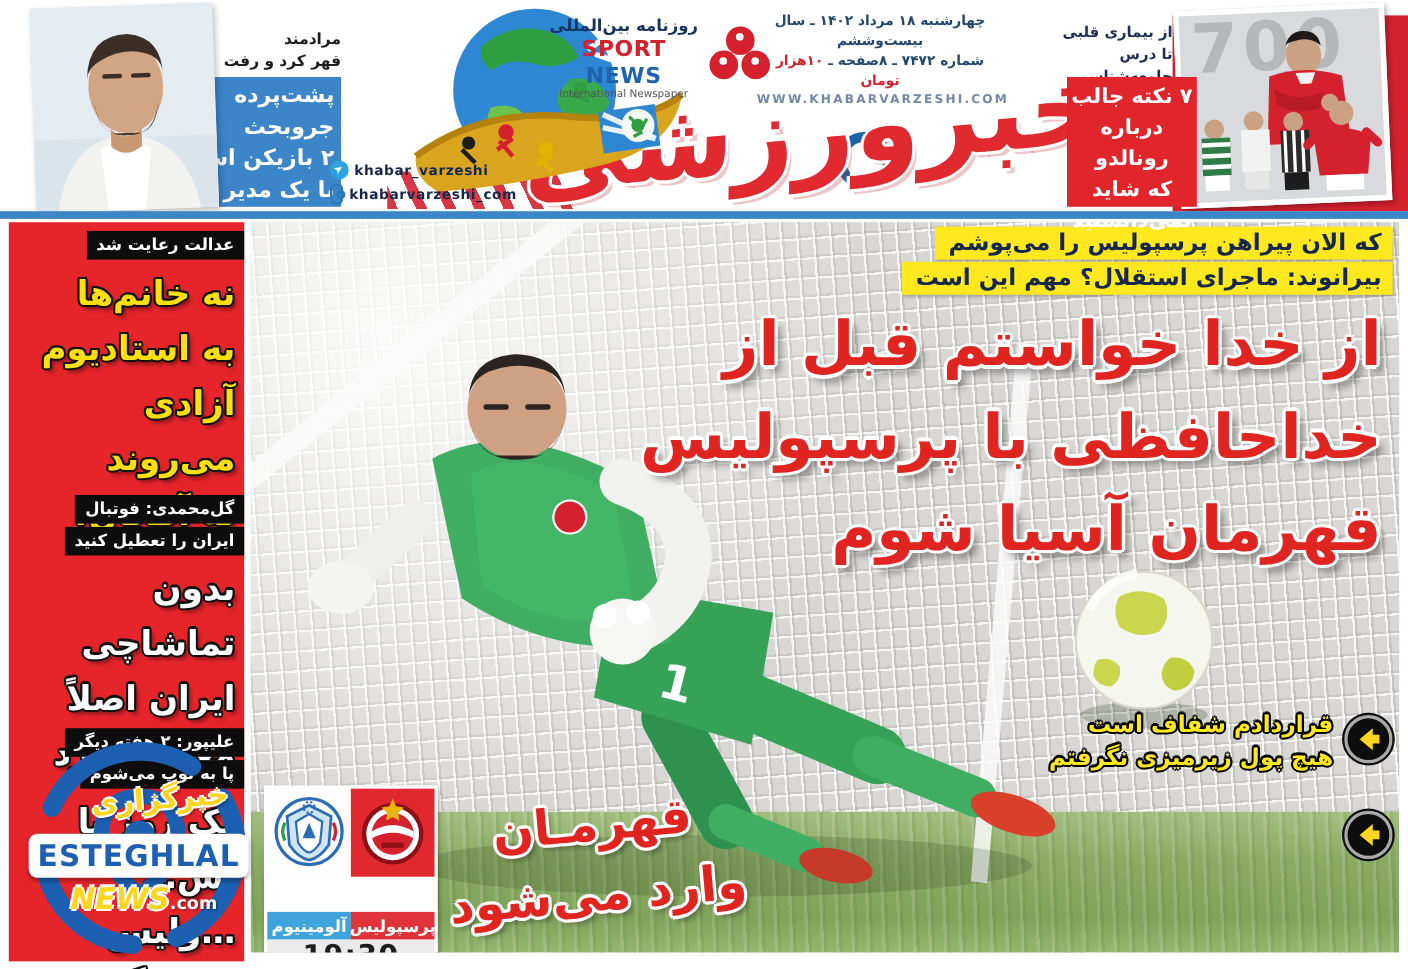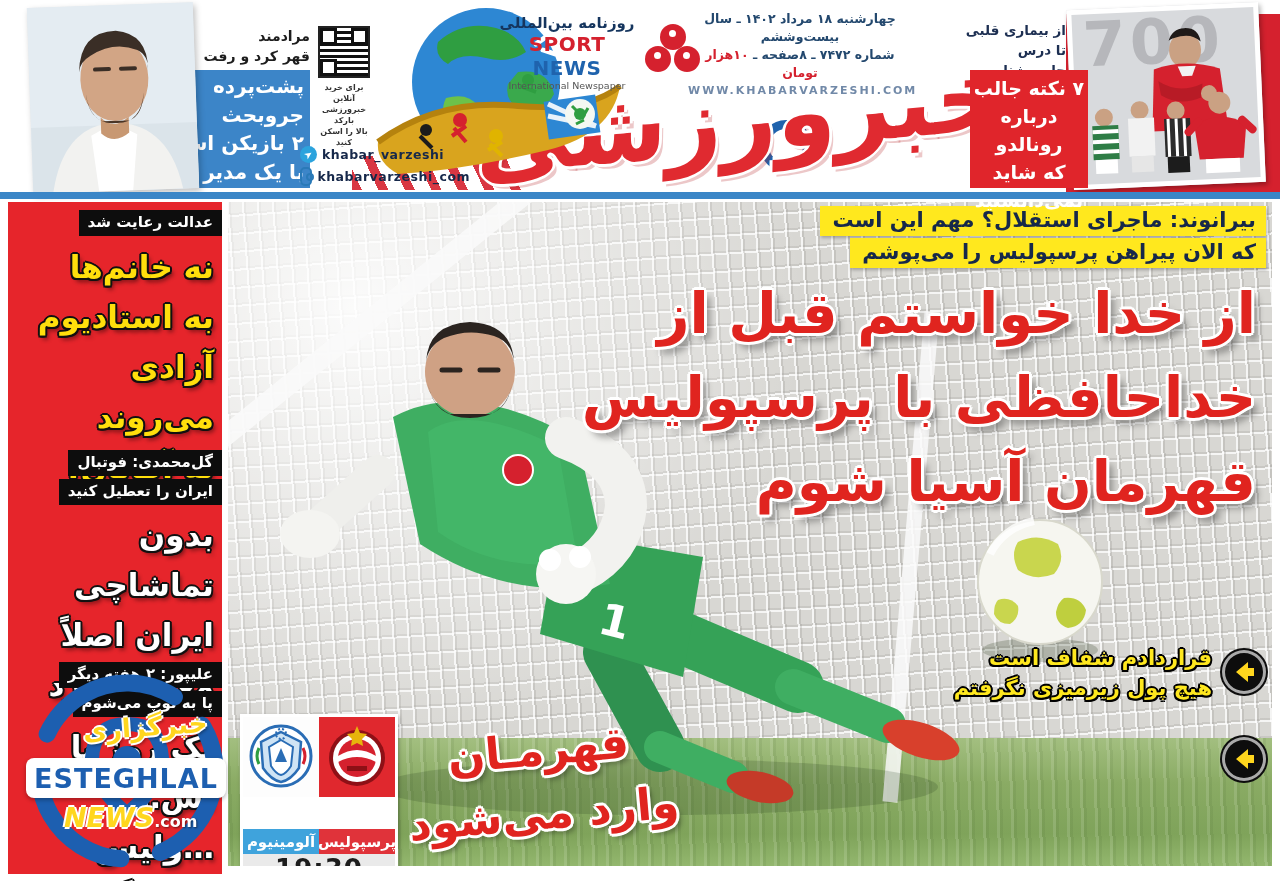--- a/index.html
+++ b/index.html
@@ -165,32 +165,20 @@
       <path d="M56,88 Q60,120 85,118 Q110,120 114,88 Q112,112 98,116 L72,116 Q58,110 56,88 Z" fill="#4a3526"></path>
       <path d="M66,64 L80,64 M92,64 L106,64" stroke="#3a2e26" stroke-width="4" stroke-linecap="round"></path>
     </svg>
   </div>
 
   <div class="abs tl-kicker">
     <span>مرادمند</span><br>
     <span>قهر کرد و رفت</span>
   </div>
 
-  <div class="abs qr-block">
-    <div class="qr">
-        <i></i>
-        <i></i>
-        <i></i>
-      </div>
-    <div class="qr-cap">
-      <span>برای خرید آنلاین</span><br>
-      <span>خبرورزشی بارکد</span><br>
-      <span>بالا را اسکن کنید</span>
-    </div>
-  </div>
 
   <div class="abs ribbon-strokes"></div>
   <div class="abs script-accent"></div>
   <div class="abs script-logo">خبرورزشی</div>
 
   <div class="abs globe">
     <svg width="262" height="186" viewBox="0 0 262 186">
       <circle cx="118" cy="80" r="74" fill="#2d87d3"></circle>
       <path d="M70,40 Q95,18 128,26 Q150,32 158,50 Q140,62 118,56 Q92,50 80,62 Q66,54 70,40 Z" fill="#2f9e41"></path>
       <path d="M150,70 Q180,66 186,92 Q176,112 152,108 Q136,98 140,82 Z" fill="#3aa94c"></path>
@@ -391,22 +379,22 @@
       <ellipse cx="812" cy="448" rx="58" ry="12" fill="rgba(30,50,20,.22)"></ellipse>
       <circle cx="812" cy="380" r="62" fill="#f6f6f0"></circle>
       <circle cx="812" cy="380" r="62" fill="none" stroke="#d8d8cc" stroke-width="2"></circle>
       <path d="M790,340 q20,-10 40,2 q8,16 -4,30 q-20,8 -36,-4 q-8,-16 0,-28 Z" fill="#c9d64e"></path>
       <path d="M836,396 q16,-2 22,12 q-2,16 -18,18 q-12,-4 -12,-16 q2,-10 8,-14 Z" fill="#bfcf3e"></path>
       <path d="M770,398 q12,-4 20,6 q2,12 -8,18 q-12,0 -16,-10 q0,-10 4,-14 Z" fill="#c9d64e"></path>
       <path d="M762,352 a62,62 0 0 1 44,-33" stroke="#ffffff" stroke-width="8" fill="none" opacity=".8"></path>
     </svg>
 
     <div class="hy-kicker">
+      <span class="line"><span>که الان پیراهن پرسپولیس را می‌پوشم</span></span>
       <span class="line"><span>بیرانوند: ماجرای استقلال؟ مهم این است</span></span>
-      <span class="line"><span>که الان پیراهن پرسپولیس را می‌پوشم</span></span>
     </div>
 
     <div class="hero-headline">
       <span>از خدا خواستم قبل از</span><br>
       <span>خداحافظی با پرسپولیس</span><br>
       <span>قهرمان آسیا شوم</span>
     </div>
 
     <div class="quote" style="right:60px;top:441px;">
       <span>قراردادم شفاف است</span><br>

